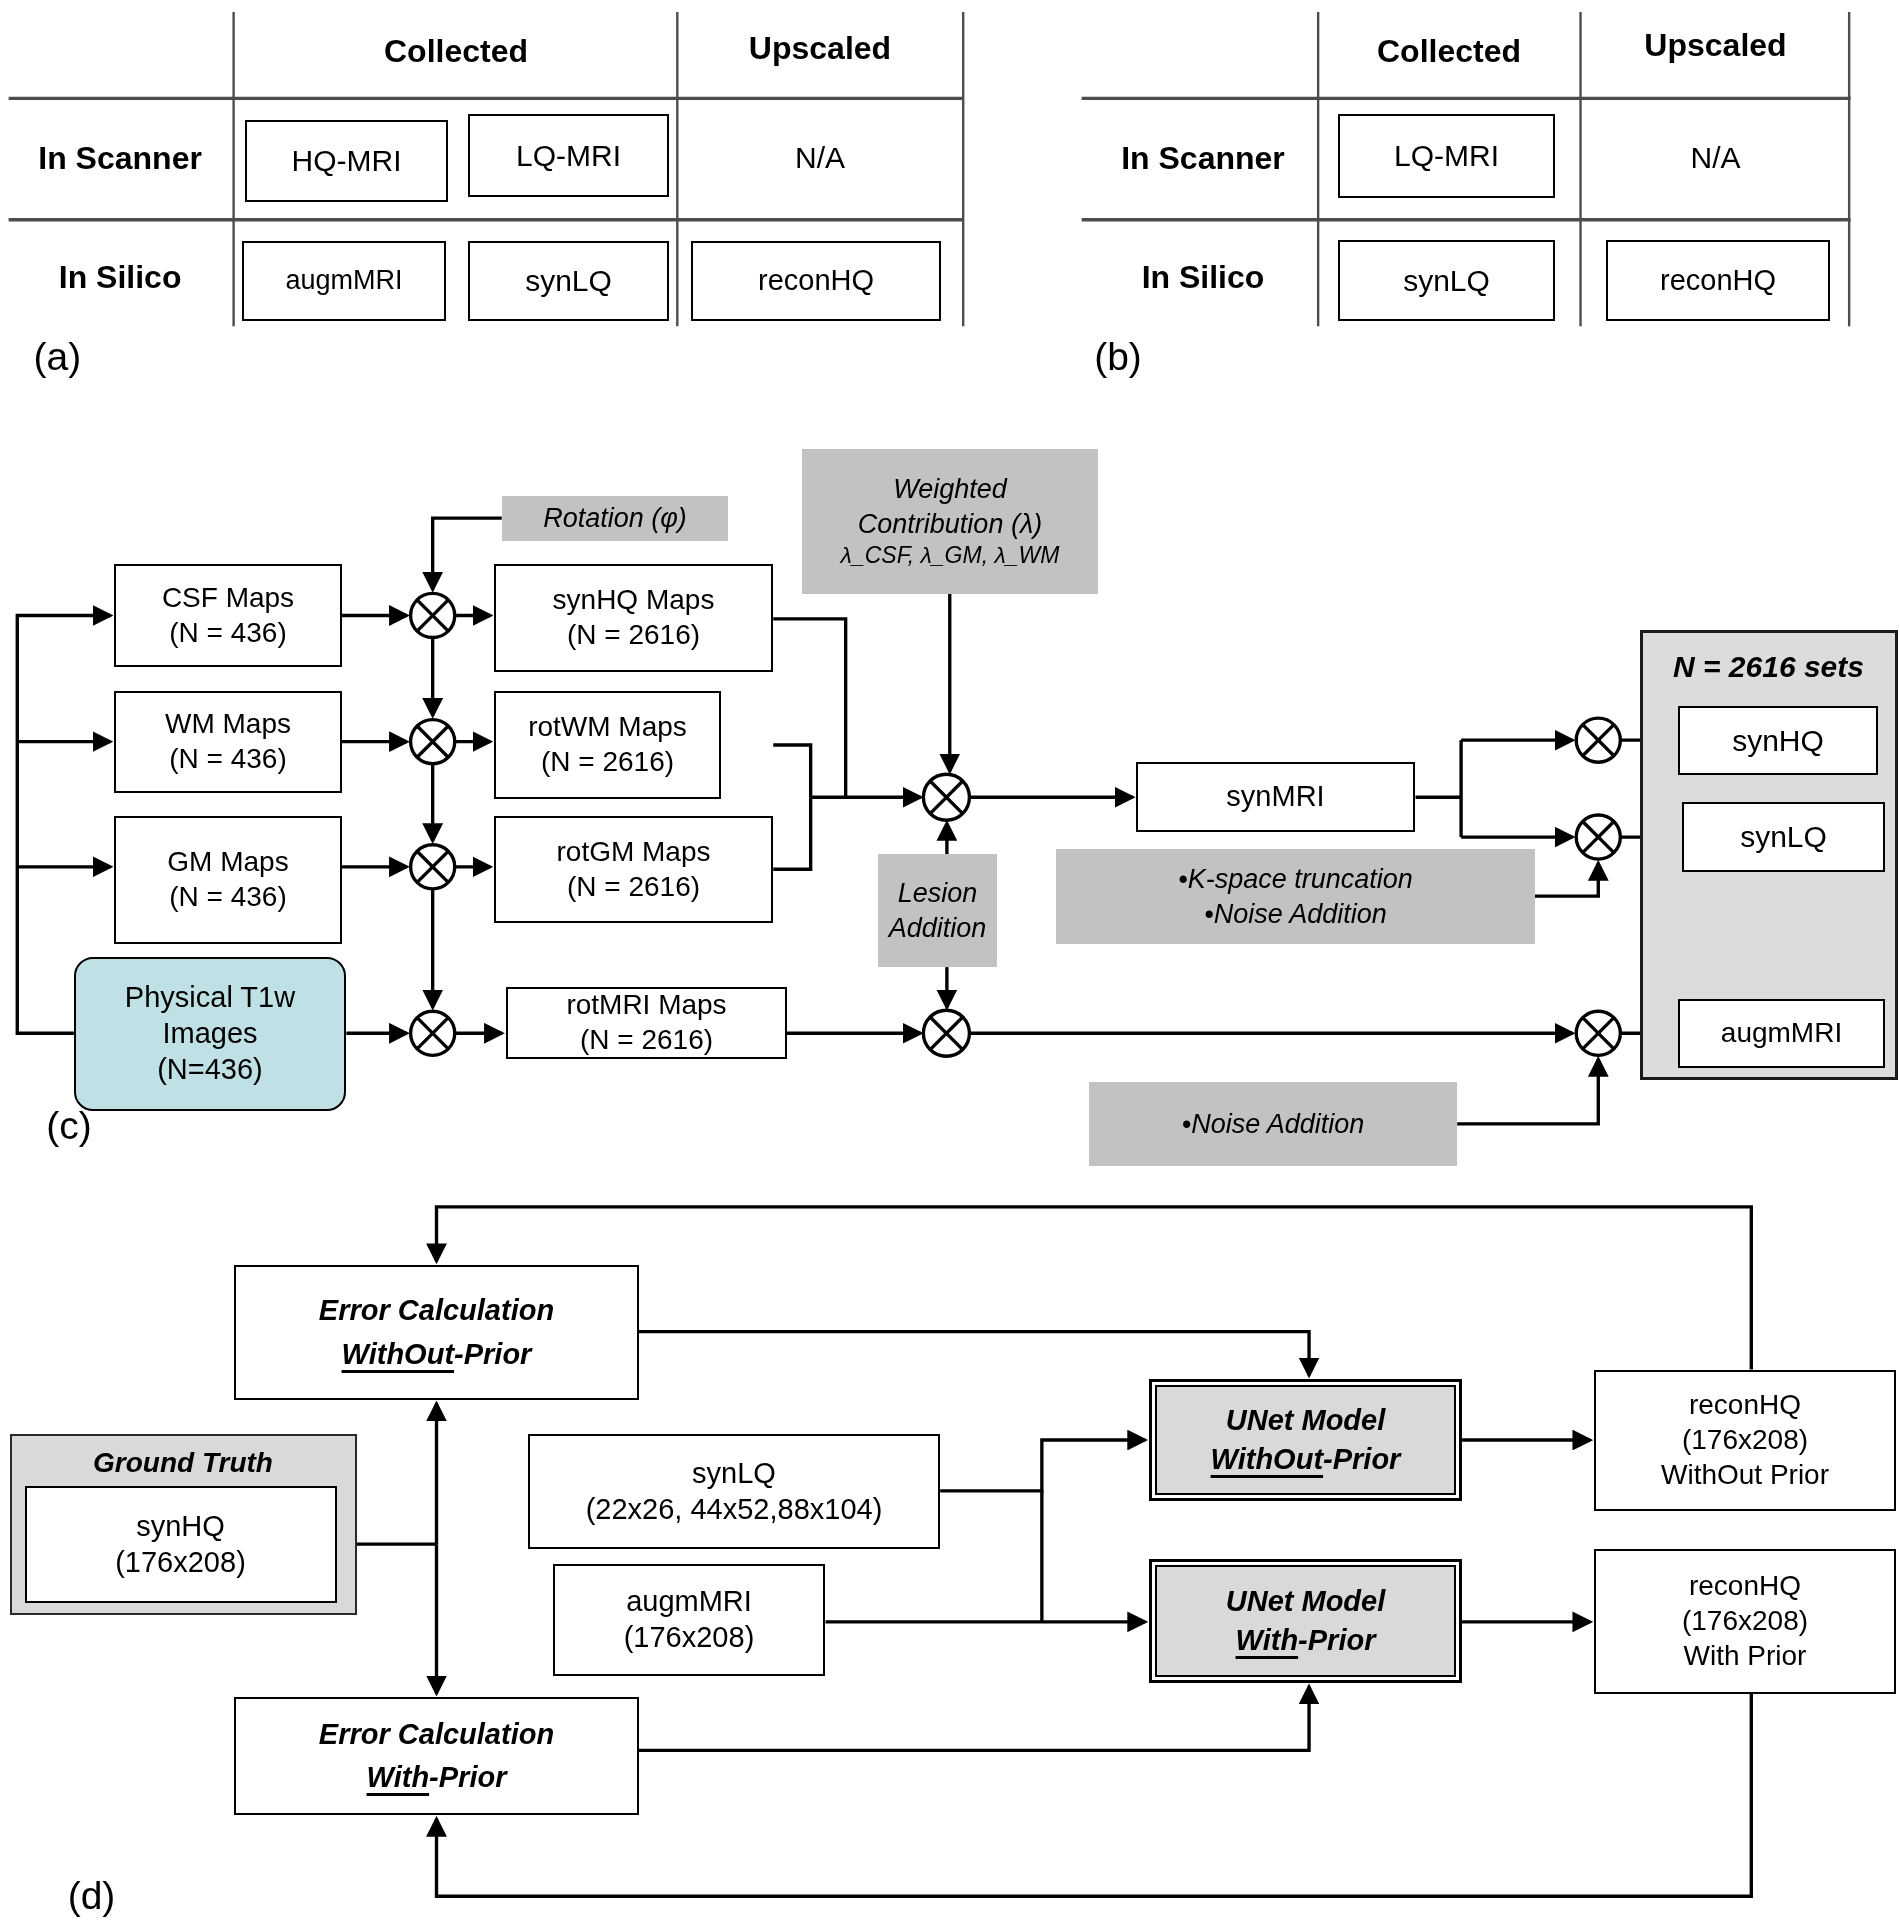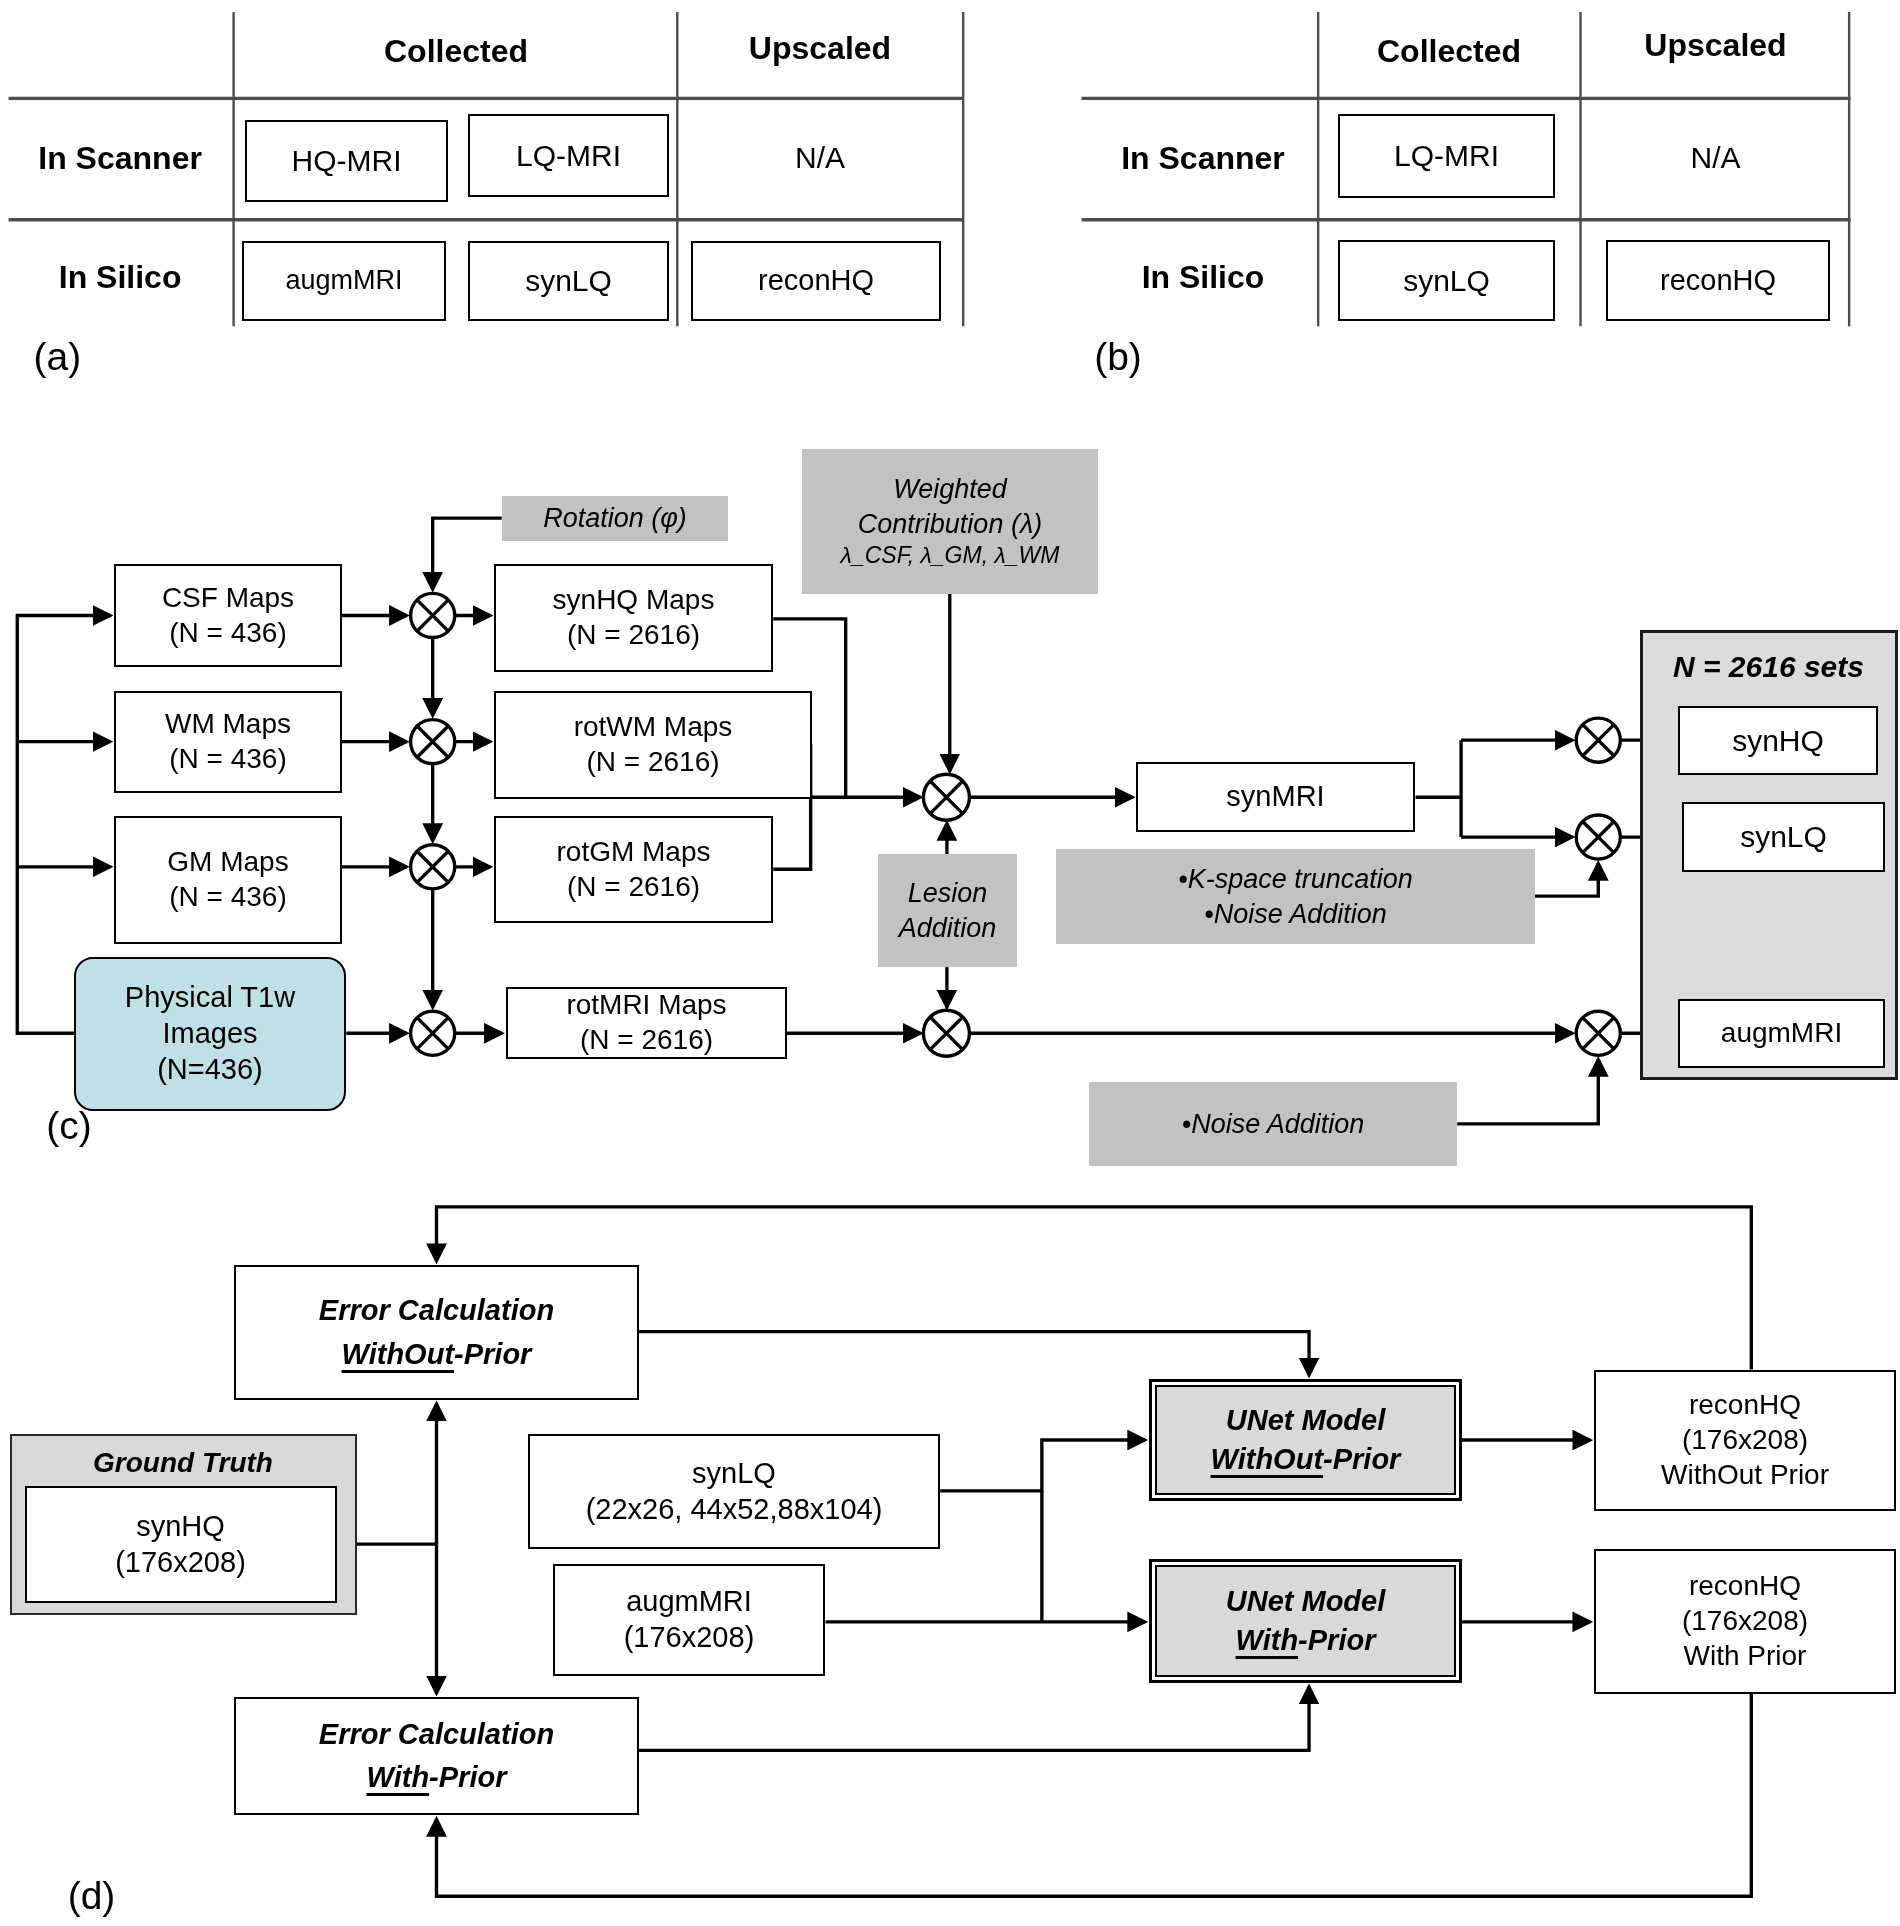--- a/index.html
+++ b/index.html
@@ -229,34 +229,34 @@
   <div class="bx cyan" style="left:74px;top:957px;width:272px;height:154px;font-size:29px;">
     <span>Physical T1w</span>
     <span>Images</span>
     <span>(N=436)</span>
   </div>
 
   <div class="bx" style="left:494px;top:564px;width:279px;height:108px;">
     <span>synHQ Maps</span>
     <span>(N = 2616)</span>
   </div>
-  <div class="bx" style="left:494px;top:691px;width:318px;height:108px;">
+  <div class="bx" style="left:494px;top:691px;width:227px;height:108px;">
     <span>rotWM Maps</span>
     <span>(N = 2616)</span>
   </div>
   <div class="bx" style="left:494px;top:816px;width:279px;height:107px;">
     <span>rotGM Maps</span>
     <span>(N = 2616)</span>
   </div>
   <div class="bx" style="left:506px;top:987px;width:281px;height:72px;">
     <span>rotMRI Maps</span>
     <span>(N = 2616)</span>
   </div>
 
-  <div class="glabel" style="left:878px;top:854px;width:139px;height:113px;">
+  <div class="glabel" style="left:878px;top:854px;width:119px;height:113px;">
     <span>Lesion</span>
     <span>Addition</span>
   </div>
 
   <div class="bx" style="left:1136px;top:762px;width:279px;height:70px;font-size:29px;">synMRI</div>
 
   <div class="glabel" style="left:1056px;top:849px;width:479px;height:95px;">
     <span>•K-space truncation</span>
     <span>•Noise Addition</span>
   </div>

